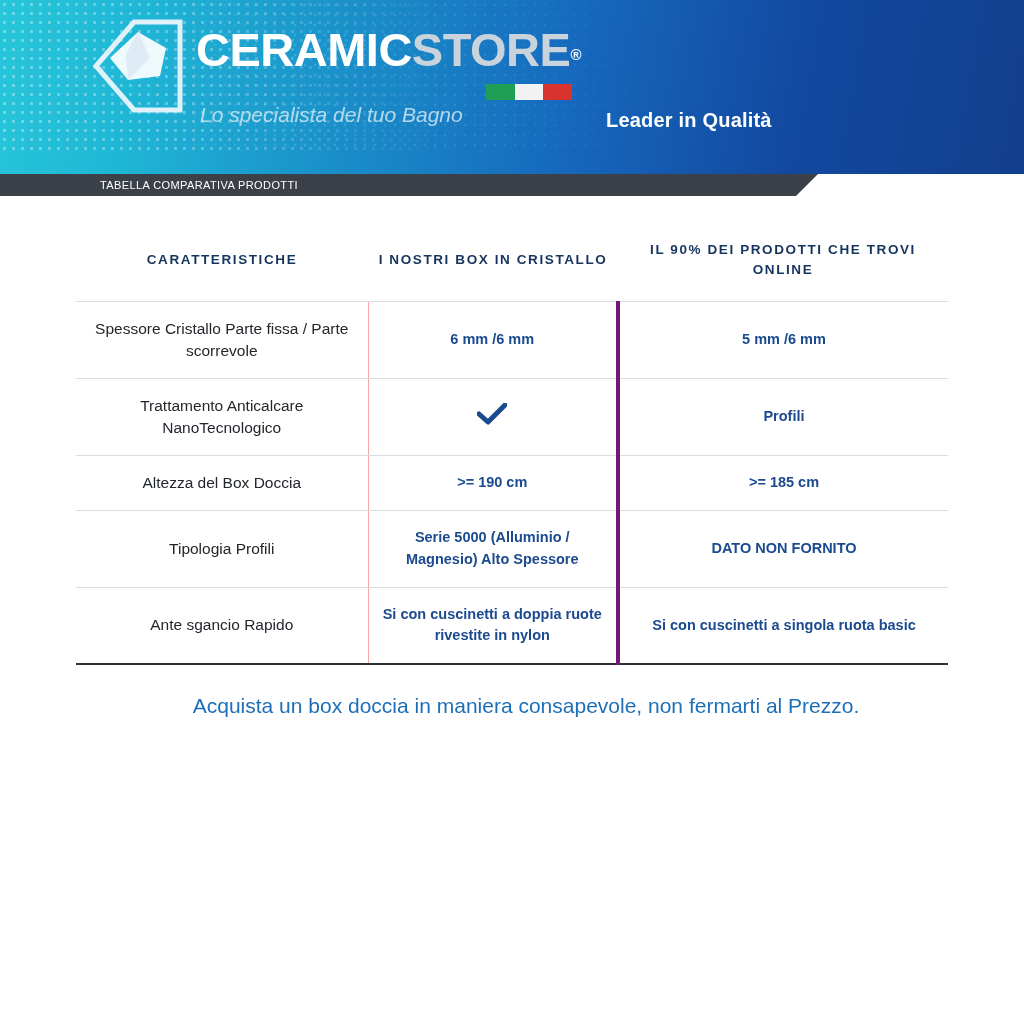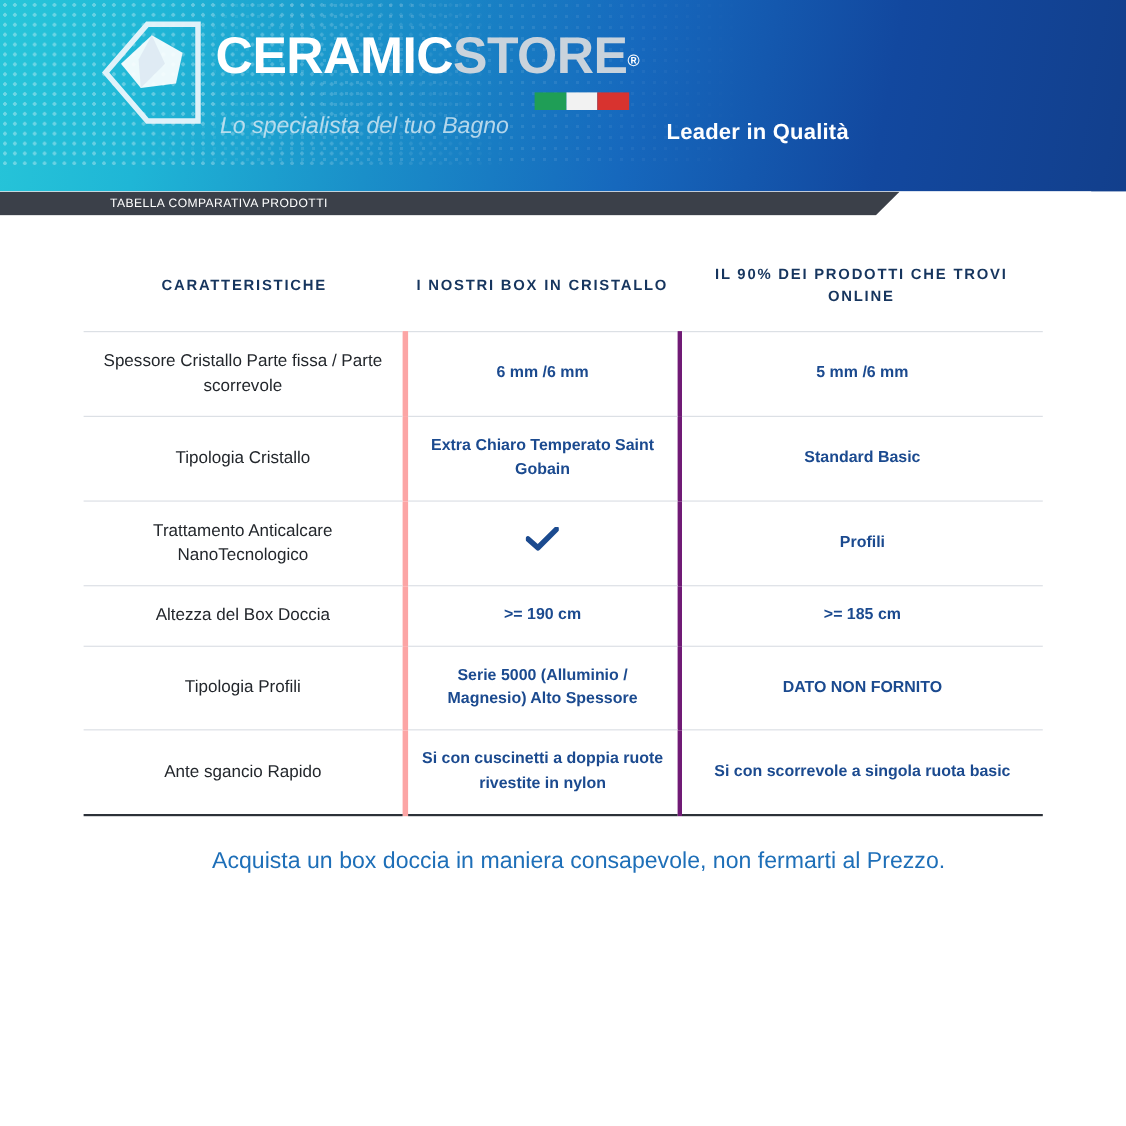--- a/index.html
+++ b/index.html
@@ -148,21 +148,21 @@
     text-align: center;
     padding: 16px 10px;
   }
   table.compare tr.last td { border-bottom: 2px solid #2c3138; }
 
   td.feat {
     font-size: 15.5px;
     color: #23272c;
     line-height: 1.42;
     font-weight: 400;
-    border-right: 5px solid #fca5a5;
+    border-right: 1px solid #fca5a5;
   }
   td.ours, td.theirs {
     font-size: 14.5px;
     font-weight: 700;
     color: #1b4a8f;
     line-height: 1.5;
   }
   td.ours { border-right: 4px solid #701a75; }
 
   .check {
@@ -231,25 +231,20 @@
         <th class="head-left">CARATTERISTICHE</th>
         <th>I NOSTRI BOX IN CRISTALLO</th>
         <th>IL 90% DEI PRODOTTI CHE TROVI ONLINE</th>
       </tr>
     </thead>
     <tbody>
       <tr>
         <td class="feat">Spessore Cristallo Parte fissa / Parte scorrevole</td>
         <td class="ours">6 mm /6 mm</td>
         <td class="theirs">5 mm /6 mm</td>
-      </tr>
-      <tr>
-        <td class="feat">Tipologia Cristallo</td>
-        <td class="ours">Extra Chiaro Temperato Saint Gobain</td>
-        <td class="theirs">Standard Basic</td>
       </tr>
       <tr>
         <td class="feat">Trattamento Anticalcare NanoTecnologico</td>
         <td class="ours">
           <span class="check">
             <svg viewBox="0 0 30 22" width="30" height="22" aria-hidden="true">
               <path d="M2 11 L11 19 L28 2" fill="none" stroke="#1b4a8f" stroke-width="5" stroke-linecap="round" stroke-linejoin="round"></path>
             </svg>
           </span>
         </td>
@@ -261,21 +256,21 @@
         <td class="theirs">&gt;= 185 cm</td>
       </tr>
       <tr>
         <td class="feat">Tipologia Profili</td>
         <td class="ours">Serie 5000 (Alluminio / Magnesio) Alto Spessore</td>
         <td class="theirs">DATO NON FORNITO</td>
       </tr>
       <tr class="last">
         <td class="feat">Ante sgancio Rapido</td>
         <td class="ours">Si con cuscinetti a doppia ruote rivestite in nylon</td>
-        <td class="theirs">Si con scorrevole a singola ruota  basic</td>
+        <td class="theirs">Si con cuscinetti a singola ruota  basic</td>
       </tr>
     </tbody>
   </table>
 </div>
 
 <div class="notes">
   <p>Acquista un box doccia in maniera consapevole, non fermarti al Prezzo.</p>
 </div>
 
 </body></html>

